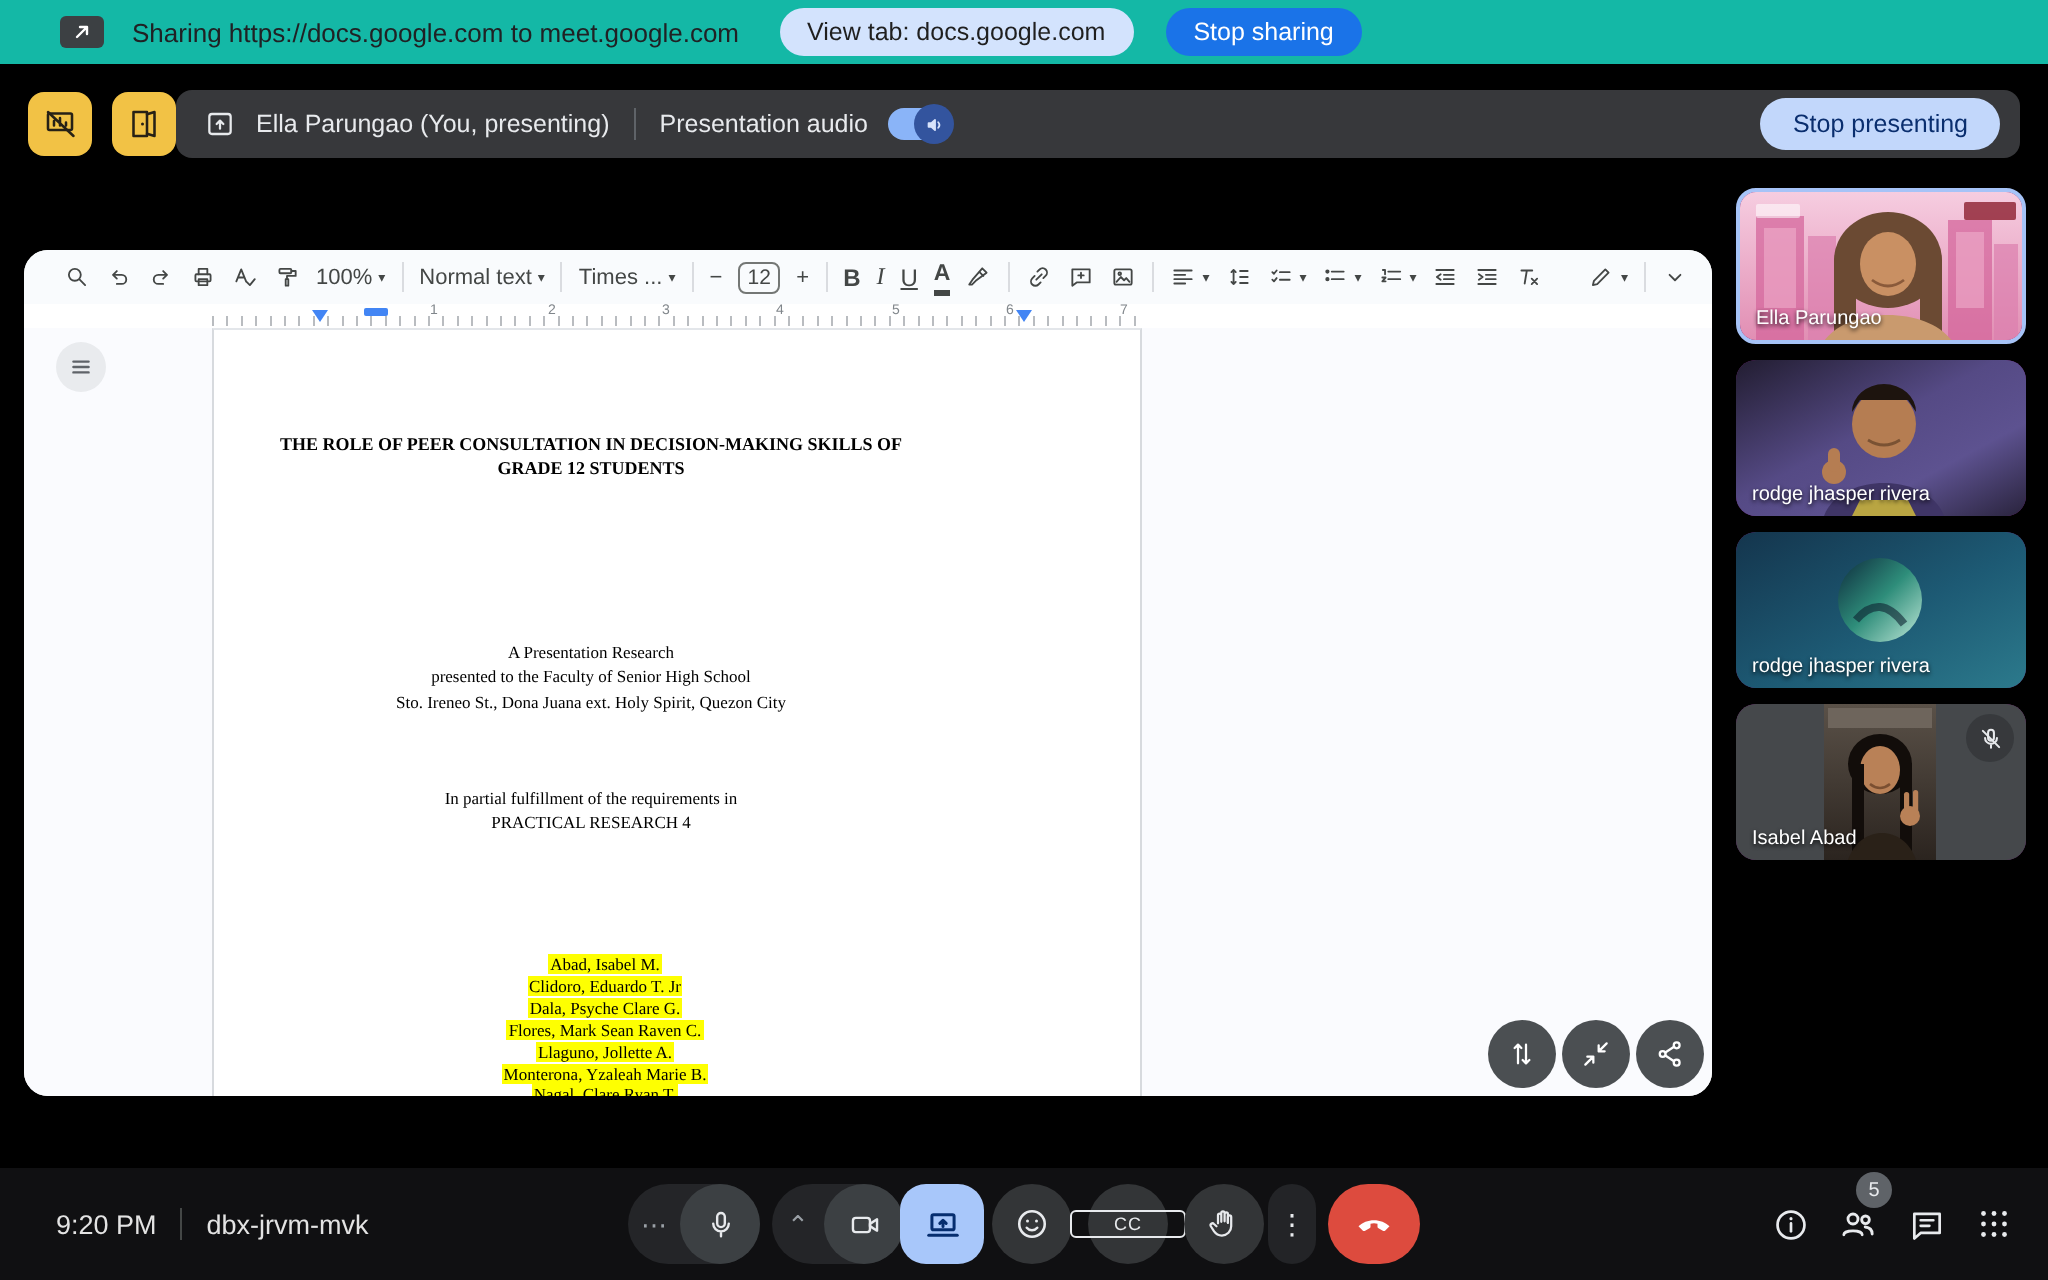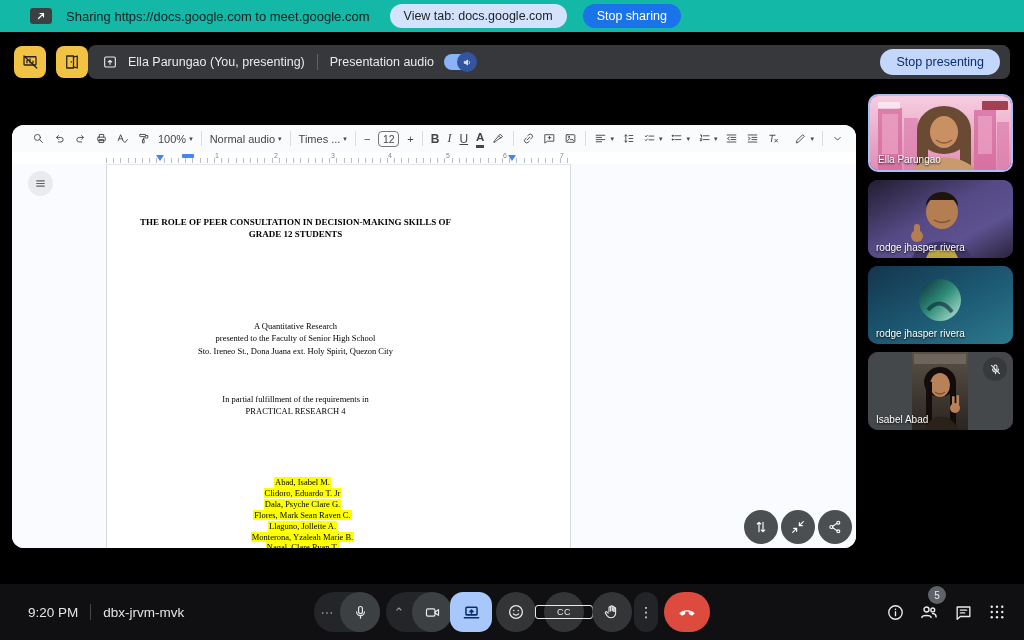--- a/index.html
+++ b/index.html
@@ -173,21 +173,21 @@
             <path d="M16 6.5h4v4.5h-8v3"></path>
             <rect x="10.8" y="14" width="2.4" height="6"></rect>
           </svg>
         </span>
       <span class="tbi">
           <span class="tlabel">100%</span>
           <span class="dd">▾</span>
         </span>
       <span class="tsep"></span>
       <span class="tbi">
-          <span class="tlabel">Normal audio</span>
+          <span class="tlabel">Normal text</span>
           <span class="dd">▾</span>
         </span>
       <span class="tsep"></span>
       <span class="tbi">
           <span class="tlabel">Times ...</span>
           <span class="dd">▾</span>
         </span>
       <span class="tsep"></span>
       <span class="tbi tlabel">−</span>
       <span class="tbi">
@@ -304,21 +304,21 @@
 
     <div id="doc-canvas">
       <div id="doc-page"></div>
 
       <div class="doc-block doc-title" style="top:53px">
         <div>THE ROLE OF PEER CONSULTATION IN DECISION-MAKING SKILLS OF</div>
         <div>GRADE 12 STUDENTS</div>
       </div>
 
       <div class="doc-block" style="top:156px">
-        <div class="doc-line">A Quantitative Research</div>
+        <div class="doc-line">A Presentation Research</div>
         <div class="doc-line">presented to the Faculty of Senior High School</div>
         <div class="doc-line">Sto. Ireneo St., Dona Juana ext. Holy Spirit, Quezon City</div>
       </div>
 
       <div class="doc-block" style="top:230px">
         <div class="doc-line2">In partial fulfillment of the requirements in</div>
         <div class="doc-line2">PRACTICAL RESEARCH 4</div>
       </div>
 
       <div class="doc-block" style="top:313px">

